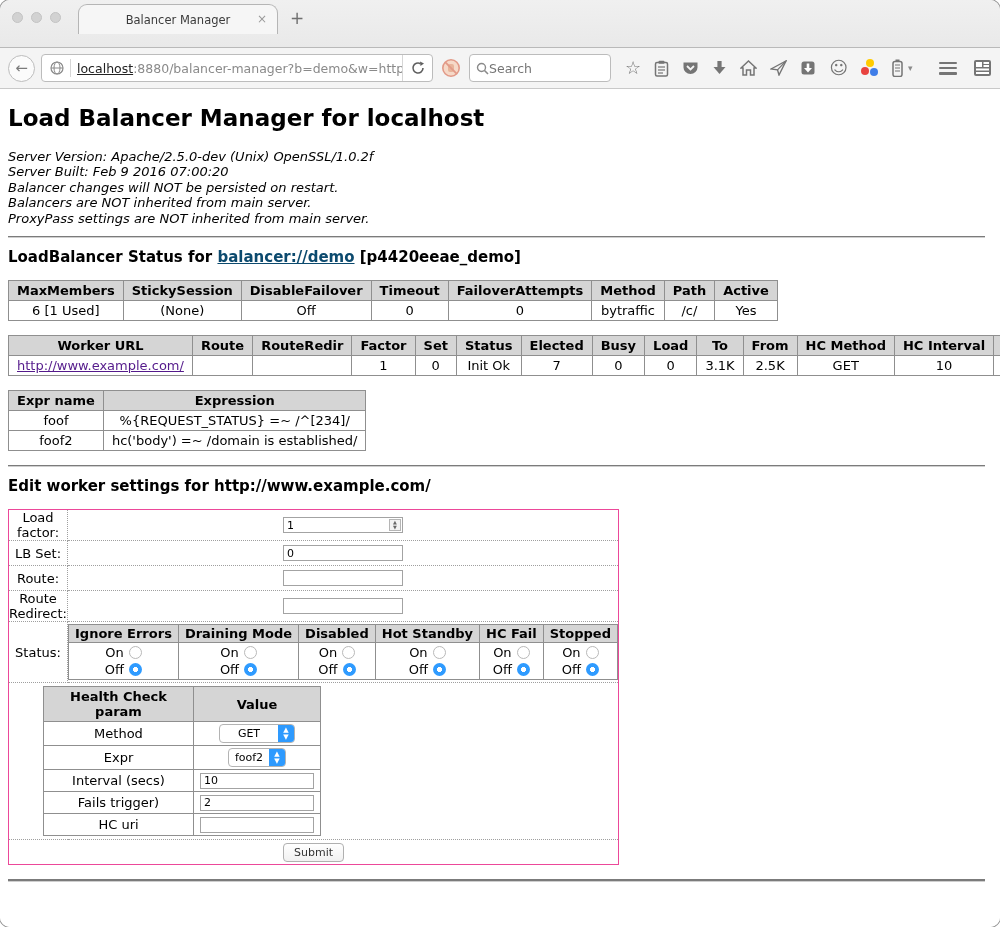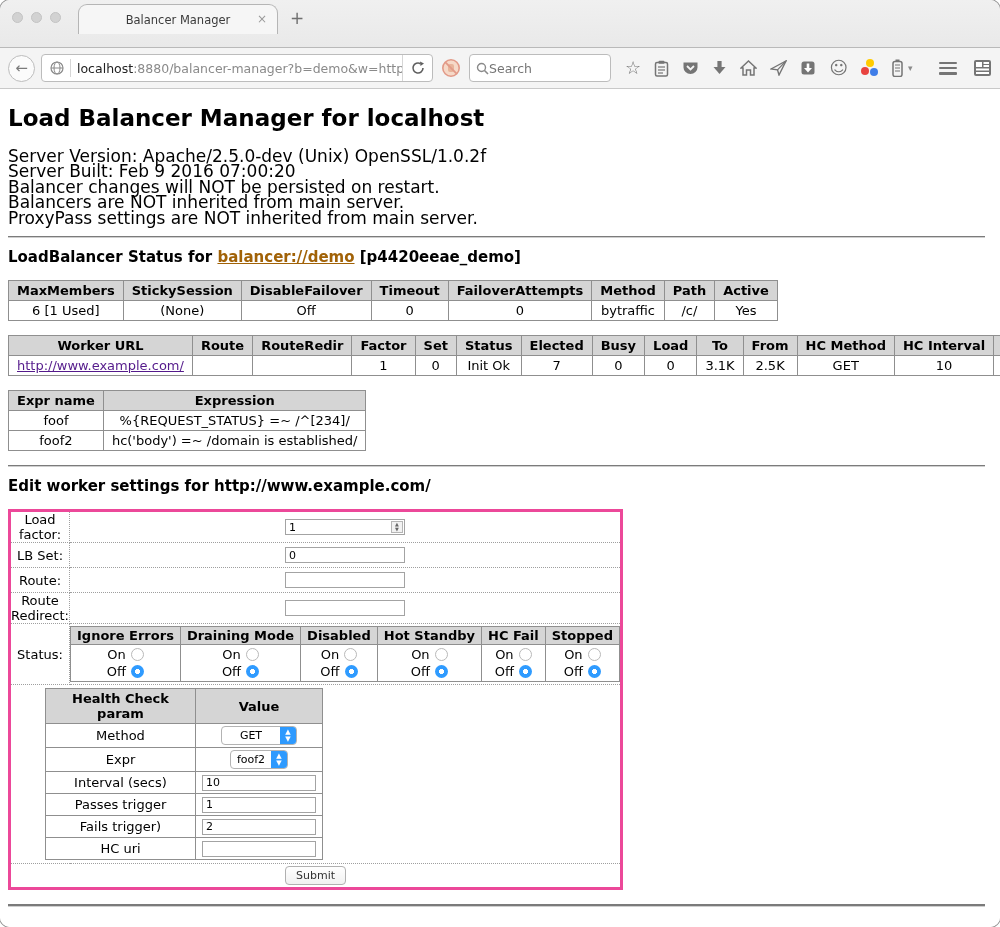--- a/index.html
+++ b/index.html
@@ -23,56 +23,56 @@
   
   .navbar { height:41px; background:#f4f4f4; border-bottom:1px solid #c9c9c9;
             display:flex; align-items:center; padding:0 8px; flex:0 0 auto; }
   .back-btn { width:27px; height:27px; border-radius:50%; border:1px solid #bdbdbd; background:#fbfbfb;
               display:flex; align-items:center; justify-content:center; color:#7b7b7b; font-size:15px; margin-right:6px; }
   .urlbar { width:392px; height:28px; background:#fff; border:1px solid #bcbcbc; border-radius:4px;
             display:flex; align-items:center; overflow:hidden; }
   .urlbar .globe { padding:0 6px 0 8px; display:flex; }
   .url-sep { width:1px; height:18px; background:#d6d6d6; }
   .url-text { flex:1; font-size:12.5px; color:#8a8a8a; padding:0 6px; white-space:nowrap; overflow:hidden; }
-  .url-text b { color:#222; font-weight:normal; }
+  .url-text b { color:#222; font-weight:normal;text-decoration:underline; }
   .reload { width:30px; display:flex; align-items:center; justify-content:center; border-left:1px solid #d6d6d6; height:100%; }
   .block-btn { margin:0 8px; display:flex; }
   .searchbar { width:142px; height:28px; background:#fff; border:1px solid #bcbcbc; border-radius:4px;
                display:flex; align-items:center; padding:0 6px; gap:0; }
   .searchbar input { border:none; outline:none; width:100px; font-size:12.5px; color:#9a9a9a; background:transparent; font-family:inherit; }
   .tool-icons { display:flex; align-items:center; gap:13px; margin-left:14px; color:#757575; }
   .tool-icons .glyph { font-size:18px; line-height:1; color:#757575; }
   .caret { font-size:9px; color:#8b8b8b; margin-left:-8px; }
   .dots { position:relative; width:18px; height:18px; }
   .dots i { position:absolute; width:8px; height:8px; border-radius:50%; }
   .dots .d1 { background:#ffcb00; left:5px; top:0; }
   .dots .d2 { background:#e8433f; left:0; top:8px; }
   .dots .d3 { background:#3f7de8; left:9px; top:9px; }
   .burger { width:18px; height:13px; display:flex; flex-direction:column; justify-content:space-between; margin-left:16px; }
   .burger i { height:2.5px; background:#757575; border-radius:1px; }
   .endgap { flex:1; }
 
   
   .content { flex:1; background:#fff; padding:14px 15px 0 8px; color:#000; overflow:hidden; }
   h1.pg { font-size:23px; letter-spacing:0; margin:2px 0 18px 0; }
-  .info { font-size:17px; line-height:15.4px; }
+  .info { font-size:13px; line-height:15.4px;font-style:italic; }
   hr.rule { border:none; border-top:2px groove #cfcfcf; margin:10px 0; }
   h3.sec { font-size:15px; margin:10px 0 14px 0; }
-  h3.sec a { color:#a16207; }
+  h3.sec a { color:#0c4a6e; }
 
   table.data { border-collapse:collapse; font-size:13px; margin-bottom:14px; }
   table.data th, table.data td { border:1px solid #8f8f8f; padding:2px 8px; text-align:center; white-space:nowrap; }
   table.data th { background:#d5d5d5; }
   table.data td.l { text-align:left; }
   a.wlink { color:#541a8b; }
 
   
   table.form { border-collapse:collapse; width:564px; font-size:13px; margin-top:12px; }
   table.form > tbody > tr > td { border:1px dotted #9f9f9f; }
-  table.form { border:3px solid #ec4899; }
+  table.form { border:1px solid #ec4899; }
   td.flabel { width:100px; text-align:center; height:25px; }
   td.fval { text-align:center; }
   .ti { border:1px solid #a3a3a3; height:16px; width:120px; font-size:11px; font-family:inherit; padding:0 3px; background:#fff; }
   .numwrap { position:relative; display:inline-block; }
   .numwrap .ti { padding-right:16px; }
   .stepper { position:absolute; right:2px; top:2px; width:12px; height:12px; border:1px solid #b5b5b5;
              background:#f2f2f2; font-size:5px; color:#666; display:flex; flex-direction:column;
              align-items:center; justify-content:center; line-height:5px; }
 
   table.status { border-collapse:collapse; font-size:13px; margin:2px 0 2px 0; width:458px; }
@@ -462,24 +462,20 @@
                   <span class="sel-text" style="flex:1; text-align:center; padding:0 2px;">foof2</span>
                   <span class="sel-btn">▲<br>▼</span>
                 </span>
               </td>
             </tr>
             <tr>
               <td class="hlabel">Interval (secs)</td>
               <td class="hval"><input class="ti" value="10" style=""></td>
             </tr>
             <tr>
-              <td class="hlabel">Passes trigger</td>
-              <td class="hval"><input class="ti" value="1" style=""></td>
-            </tr>
-            <tr>
               <td class="hlabel">Fails trigger)</td>
               <td class="hval"><input class="ti" value="2" style=""></td>
             </tr>
             <tr>
               <td class="hlabel">HC uri</td>
               <td class="hval"><input class="ti" value="" style=""></td>
             </tr>
           </tbody>
               </table>
         </td>

